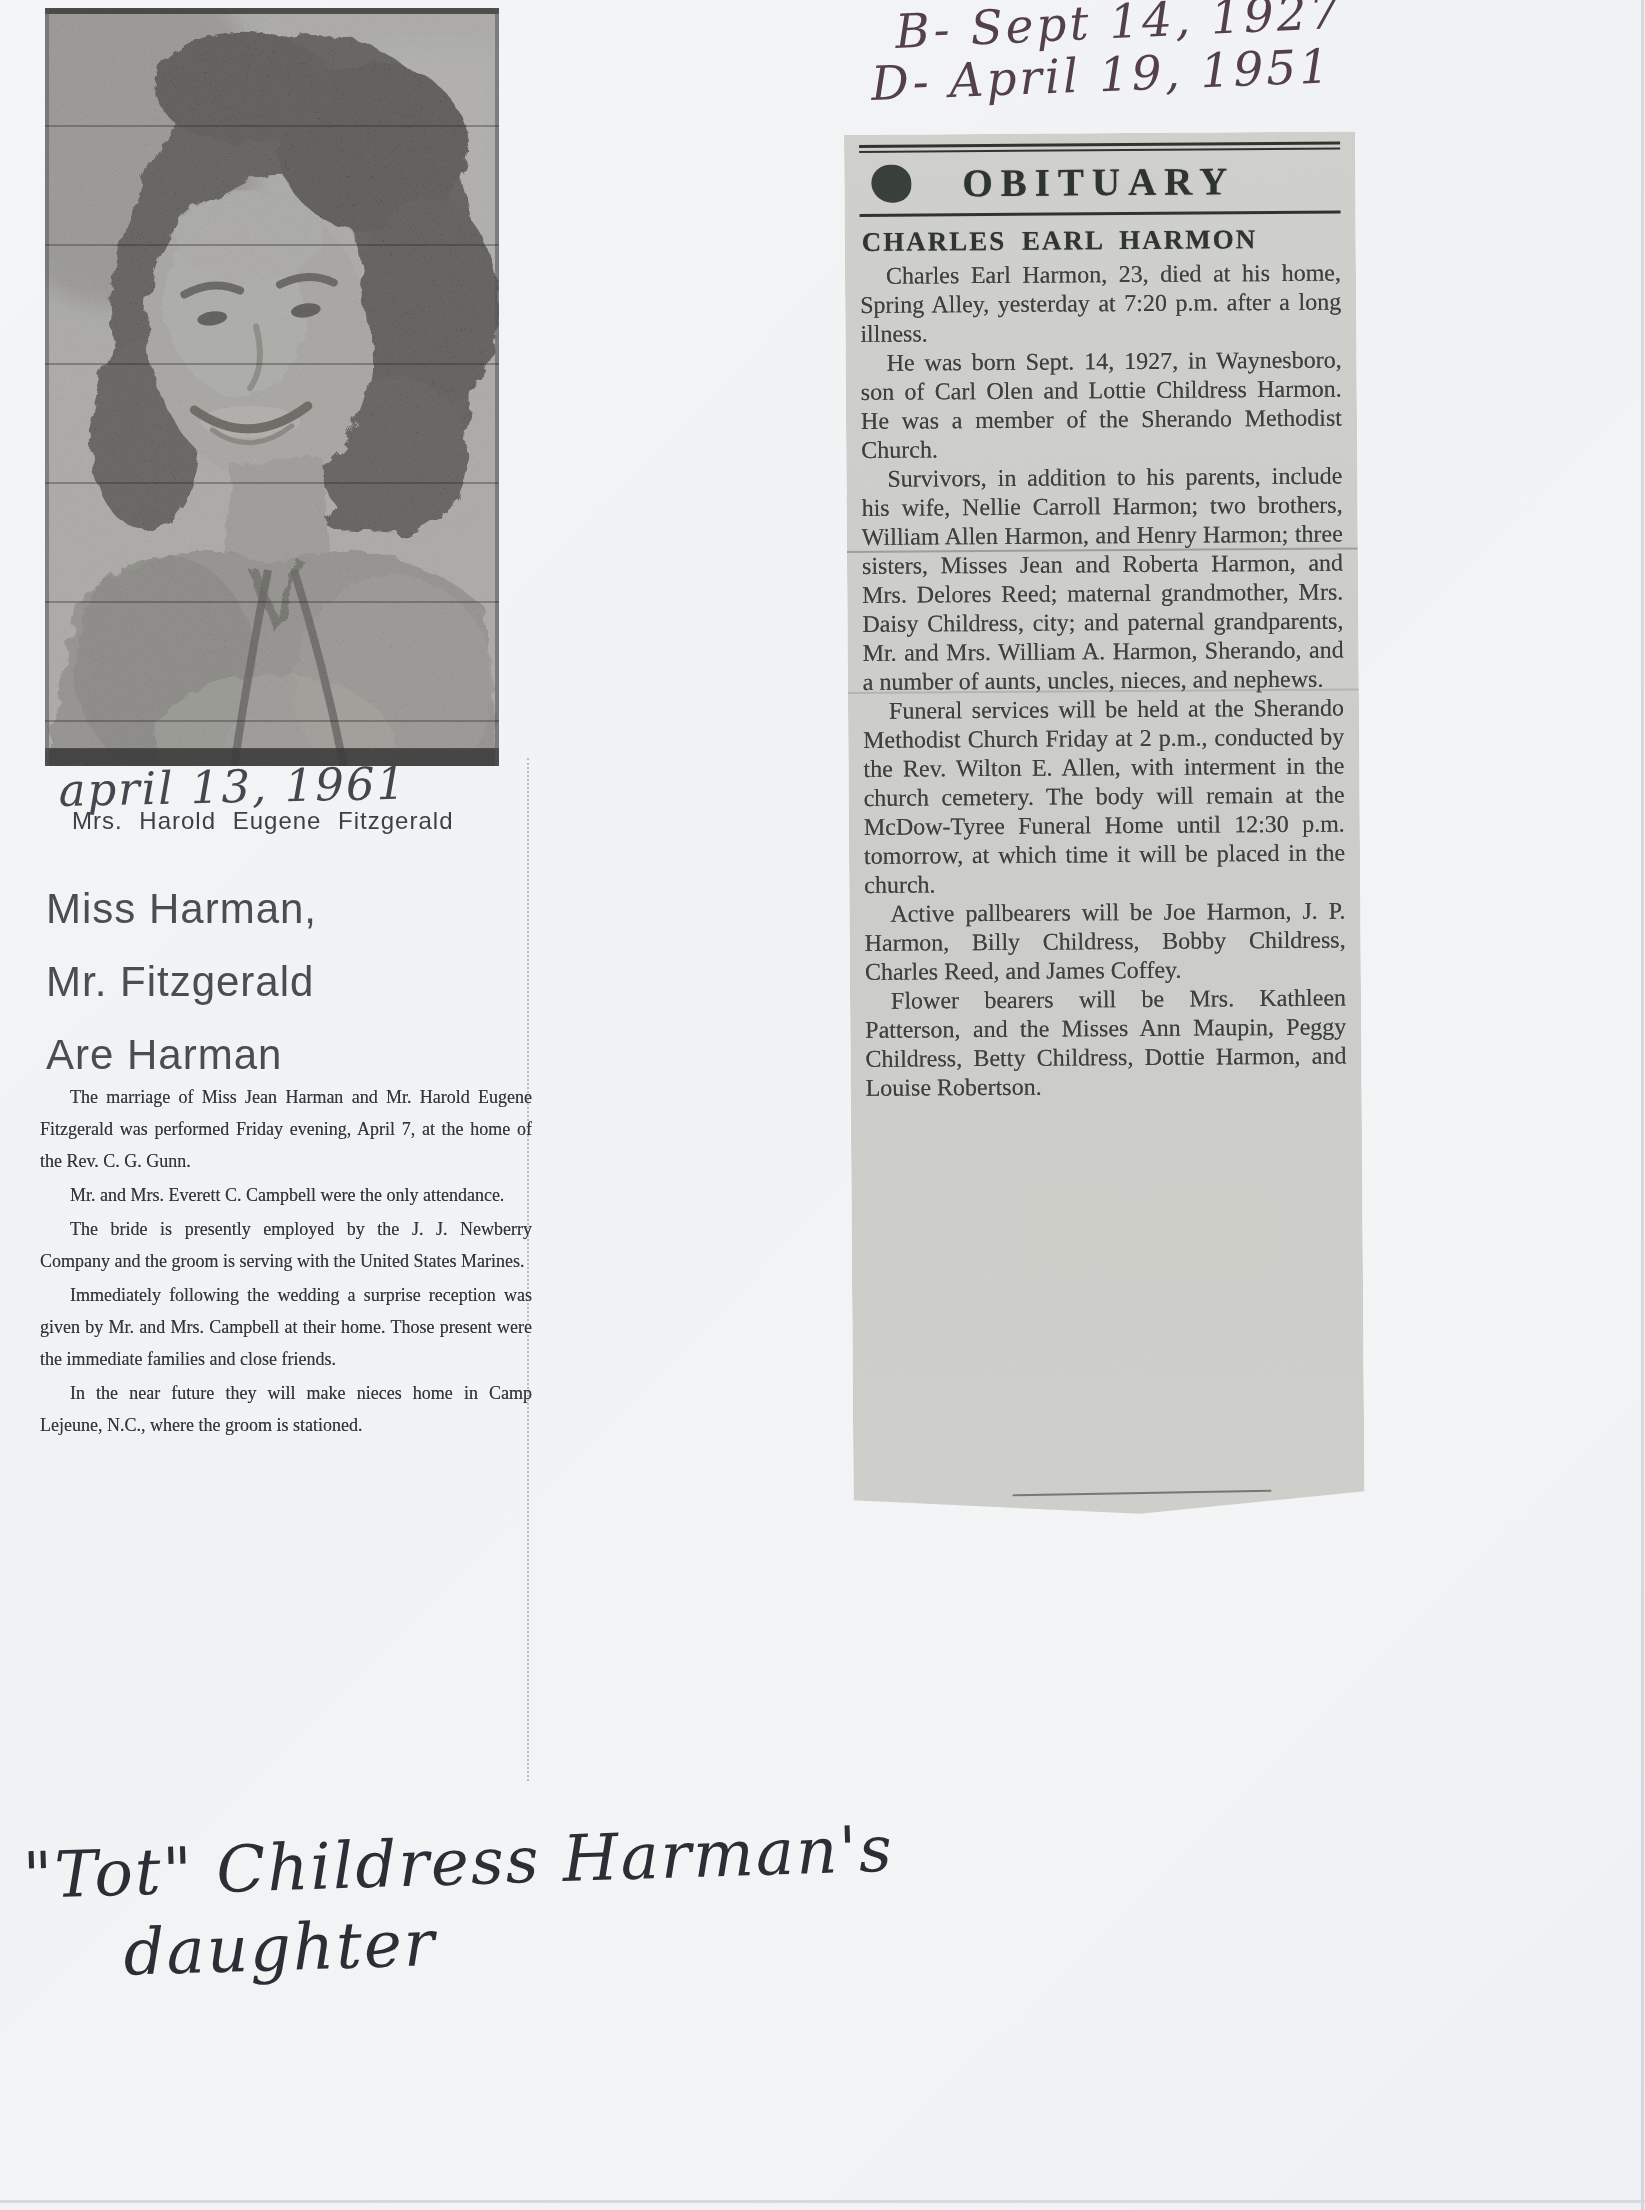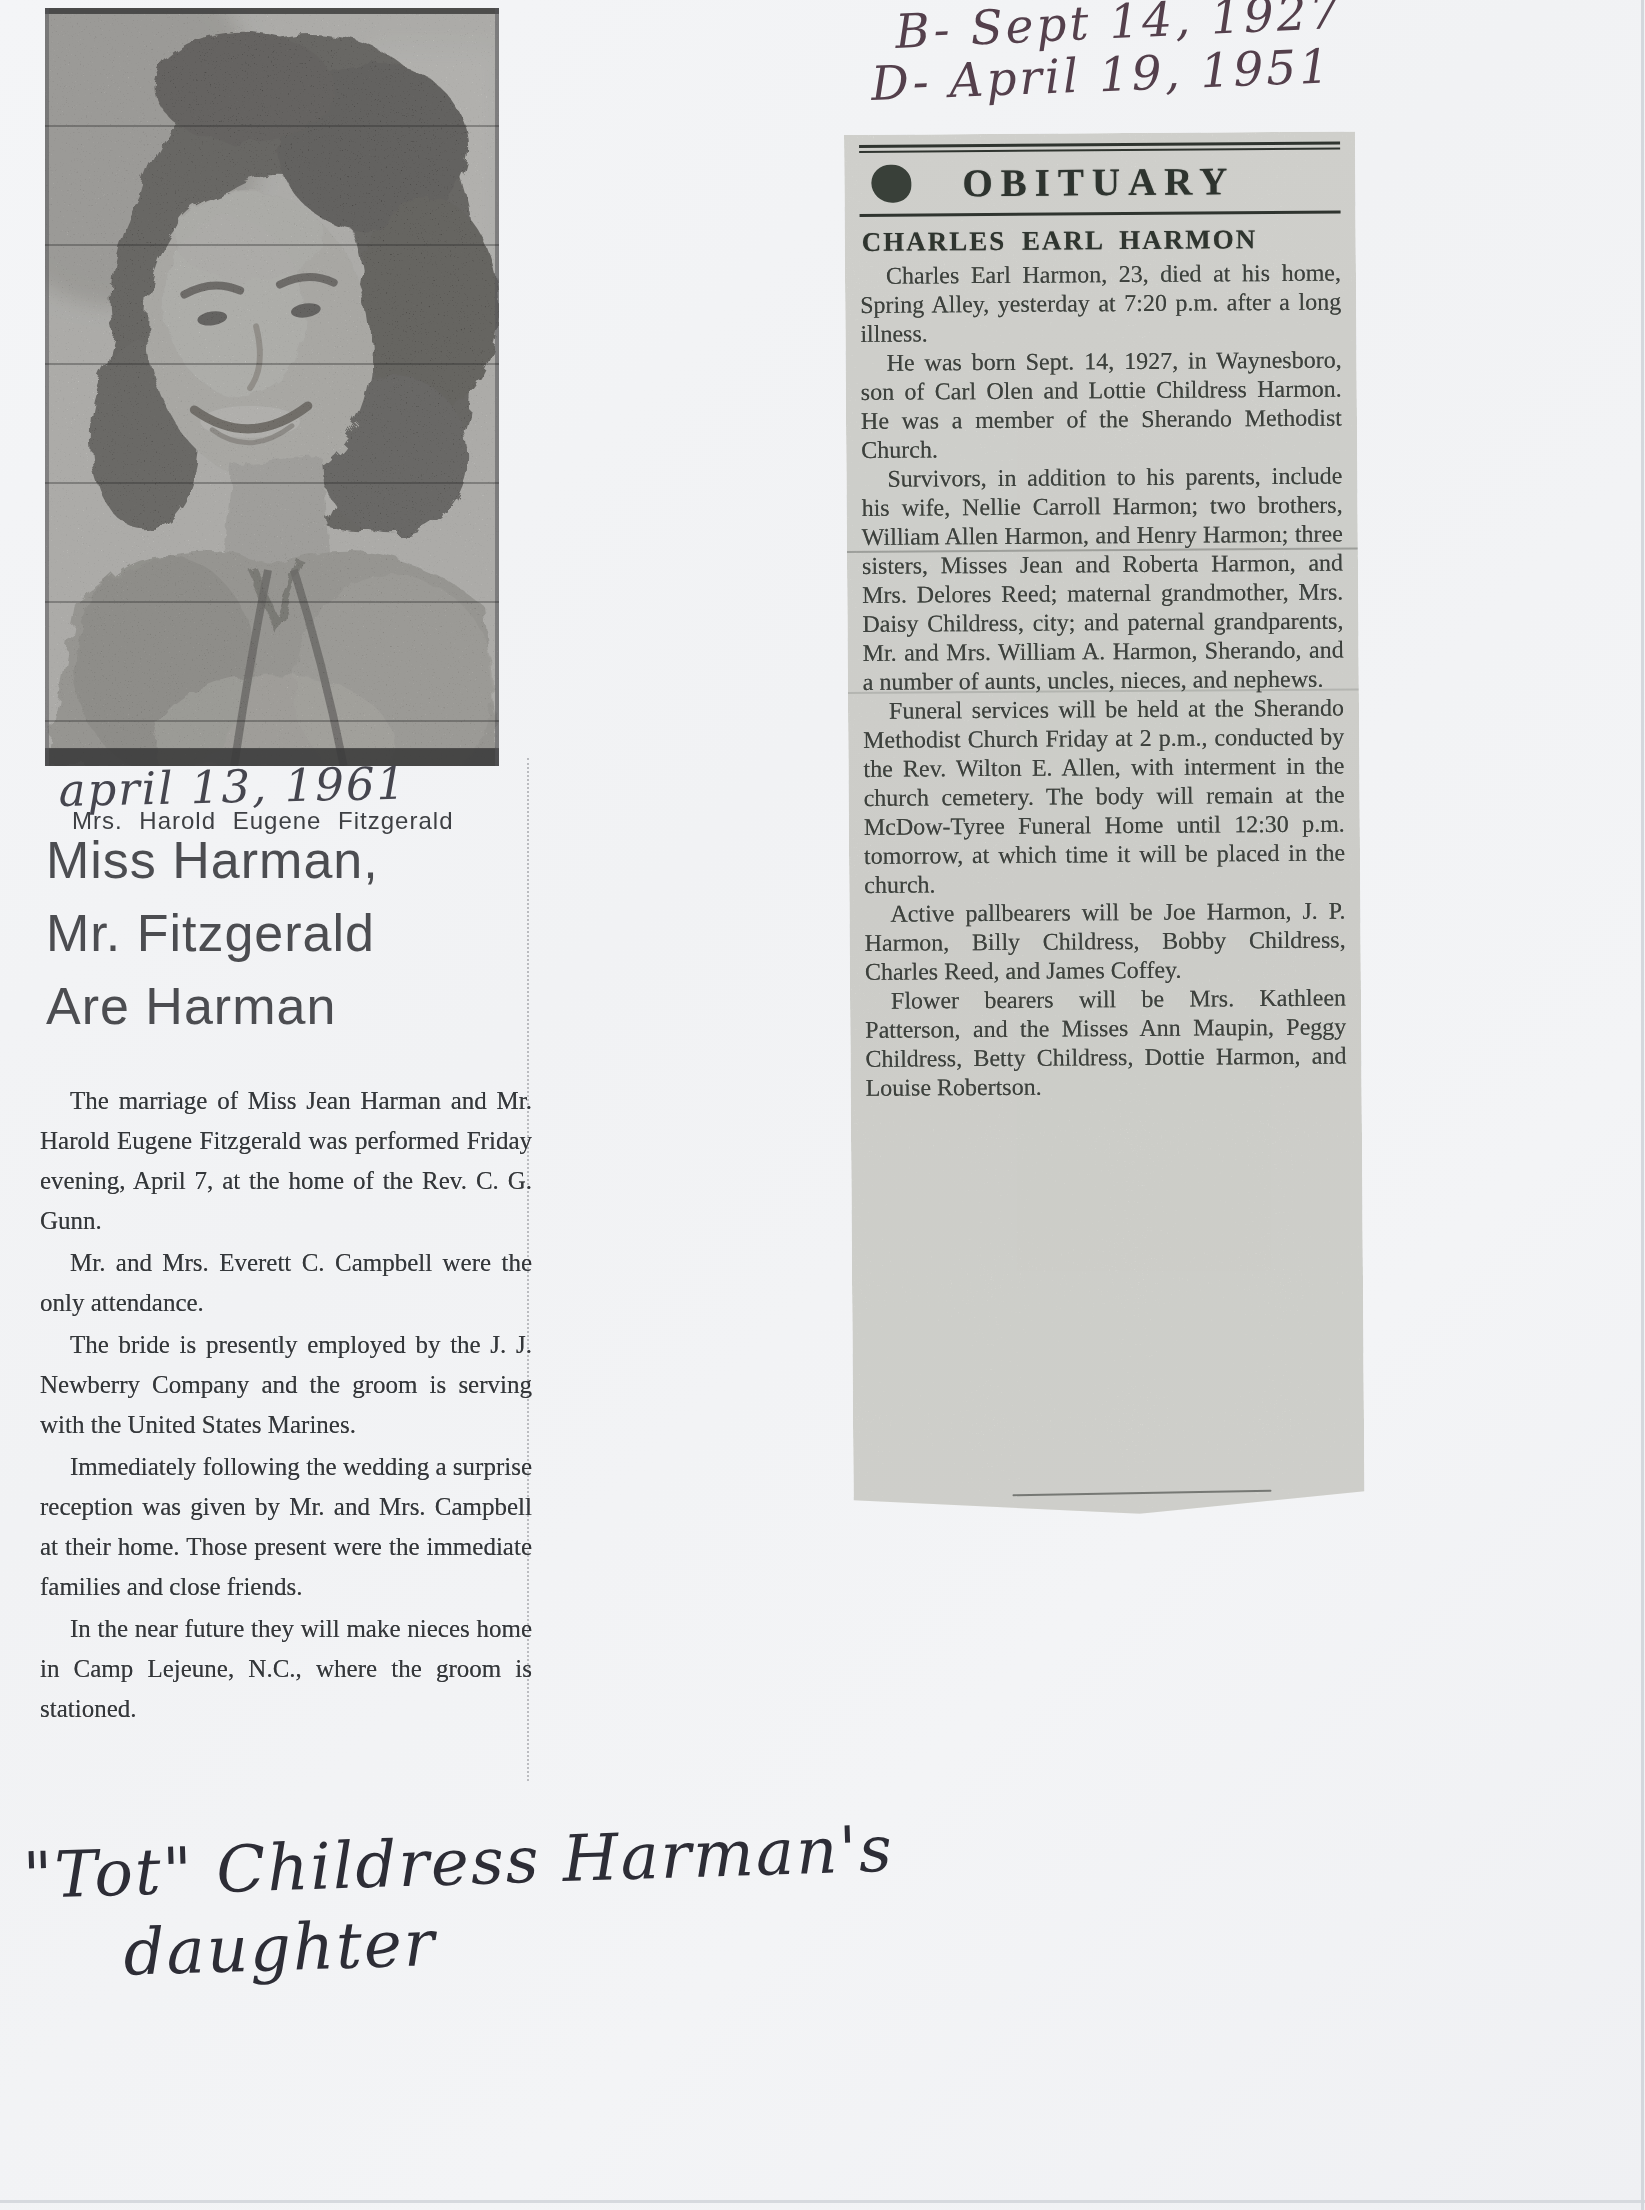--- a/index.html
+++ b/index.html
@@ -41,29 +41,29 @@
     pointer-events:none;
   }
   
   .caption{
     position:absolute;left:72px;top:807px;width:438px;
     font-family:"Liberation Sans",sans-serif;
     font-size:24px;color:#3e4044;letter-spacing:1px;word-spacing:9px;
     white-space:nowrap;
   }
   .headline{
-    position:absolute;left:46px;top:824px;width:468px;
+    position:absolute;left:46px;top:872px;width:468px;
     font-family:"Liberation Sans",sans-serif;
-    font-size:52px;line-height:73px;color:#4c4d51;
+    font-size:42px;line-height:73px;color:#4c4d51;
     letter-spacing:1px;
   }
   .headline span{display:block;}
   .wedding-body{
     position:absolute;left:40px;top:1081px;width:492px;
-    font-size:25px;line-height:40px;color:#34373a;
+    font-size:18px;line-height:32px;color:#34373a;
     text-align:justify;
     text-shadow:0 0 0.6px rgba(50,52,55,.65);
   }
   .wedding-body p{margin:0 0 2px 0;text-indent:30px;}
   .clip-edge{
     position:absolute;left:527px;top:758px;height:1023px;width:0;
     border-left:2px dotted rgba(70,70,82,.32);
   }
   
   .obituary{

